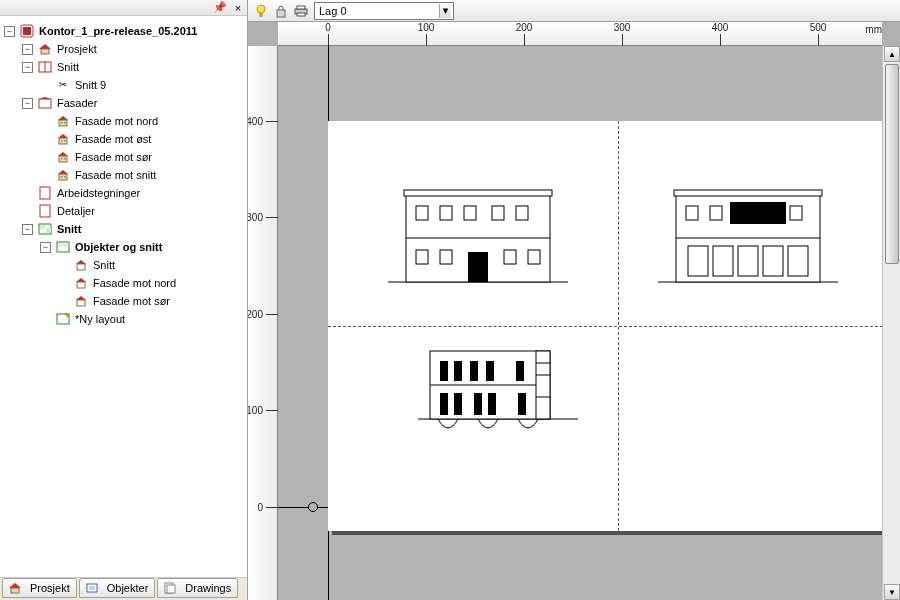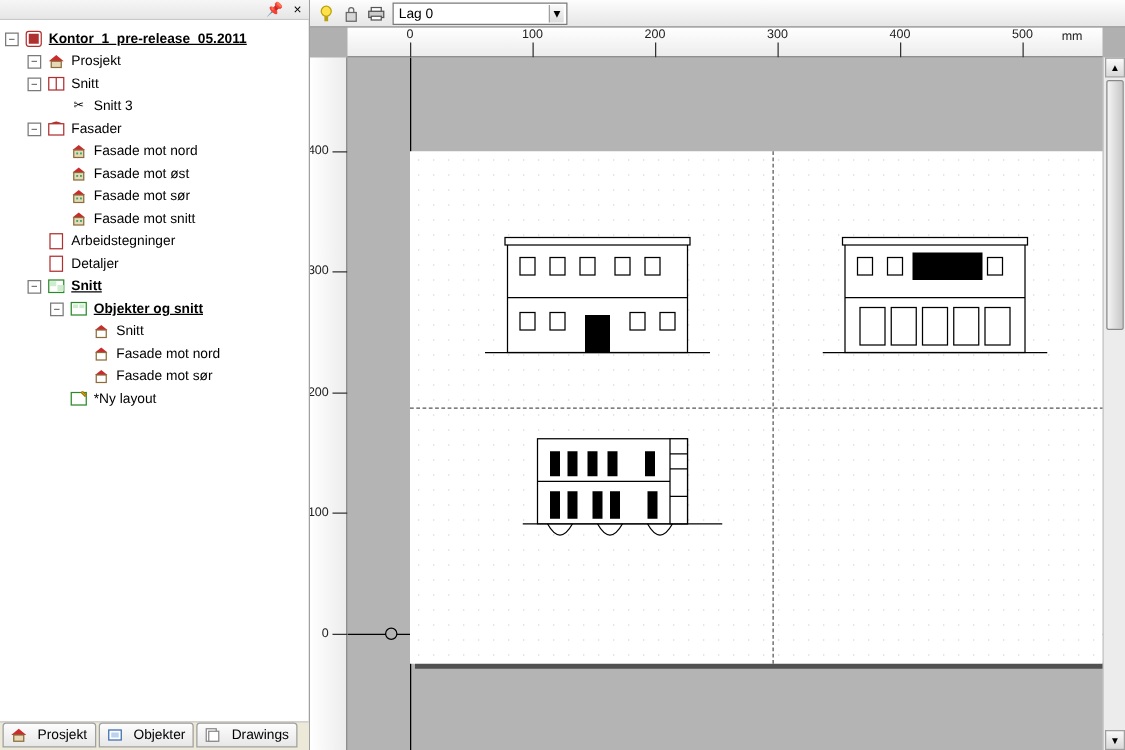--- a/index.html
+++ b/index.html
@@ -67,21 +67,21 @@
   }
   .tree-icon {
     width: 16px; height: 14px;
     margin-right: 4px;
     display: inline-flex;
     align-items: center;
     justify-content: center;
     font-size: 10px;
   }
   .tree-label { cursor: default; }
-  .bold { font-weight: bold; text-decoration: underline; }
+  .bold { font-weight: bold; }
 
   .tabs-bar {
     display: flex;
     gap: 2px;
     padding: 0 2px 2px 2px;
     background: #ece9d8;
     border-top: 1px solid #c8c8c8;
   }
   .tab-btn {
     display: flex;
@@ -143,21 +143,21 @@
     background: linear-gradient(#ffffff,#ececec);
     border-bottom: 1px solid #808080;
   }
   .ruler-h .tick-major {
     position: absolute; top: 12px; height: 12px; border-left: 1px solid #333;
   }
   .ruler-h .tick-label {
     position: absolute; top: 0; font-size: 10px; color: #222; transform: translateX(-50%);
   }
   .ruler-h-unit {
-    position: absolute; right: 16px; top: 2px; font-size: 10px; color: #222;
+    position: absolute; right: 0; top: 2px; font-size: 10px; color: #222;
   }
   
   .ruler-v {
     position: absolute;
     left: 0; top: 24px; bottom: 0;
     width: 30px;
     background: linear-gradient(to right,#ffffff,#ececec);
     border-right: 1px solid #808080;
   }
   .ruler-v .tick-major {
@@ -284,21 +284,21 @@
                     <line x1="7" y1="1" x2="7" y2="11" stroke="#b03030"></line>
                   </svg>
               </span>
               <span class="tree-label">Snitt</span>
             </div>
             <ul>
               <li>
                 <div class="tree-row">
                   <span class="tree-spacer"></span>
                   <span class="tree-icon">✂</span>
-                  <span class="tree-label">Snitt 3</span>
+                  <span class="tree-label">Snitt 9</span>
                 </div>
               </li>
             </ul>
           </li>
 
           <li>
             <div class="tree-row">
               <span class="tree-toggle">−</span>
               <span class="tree-icon">
                 <svg width="14" height="12" viewBox="0 0 14 12">

